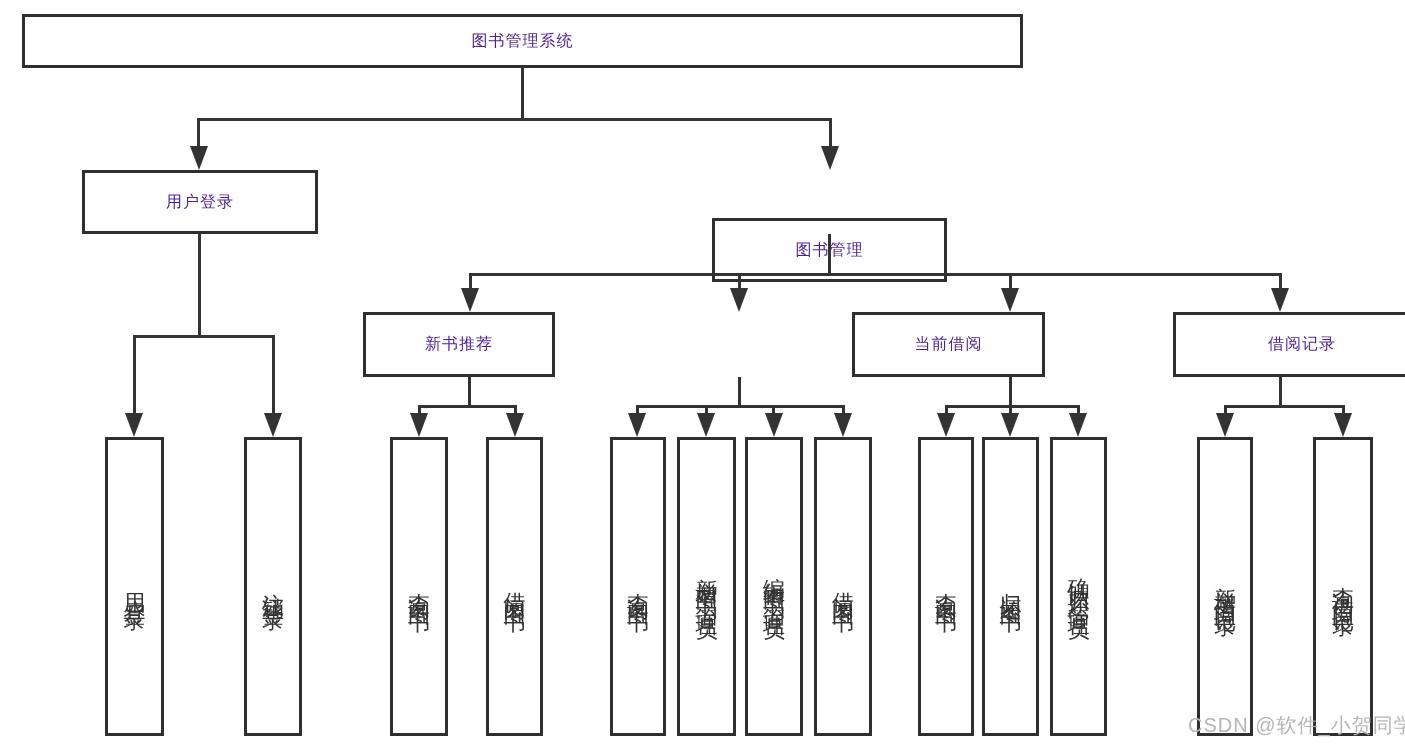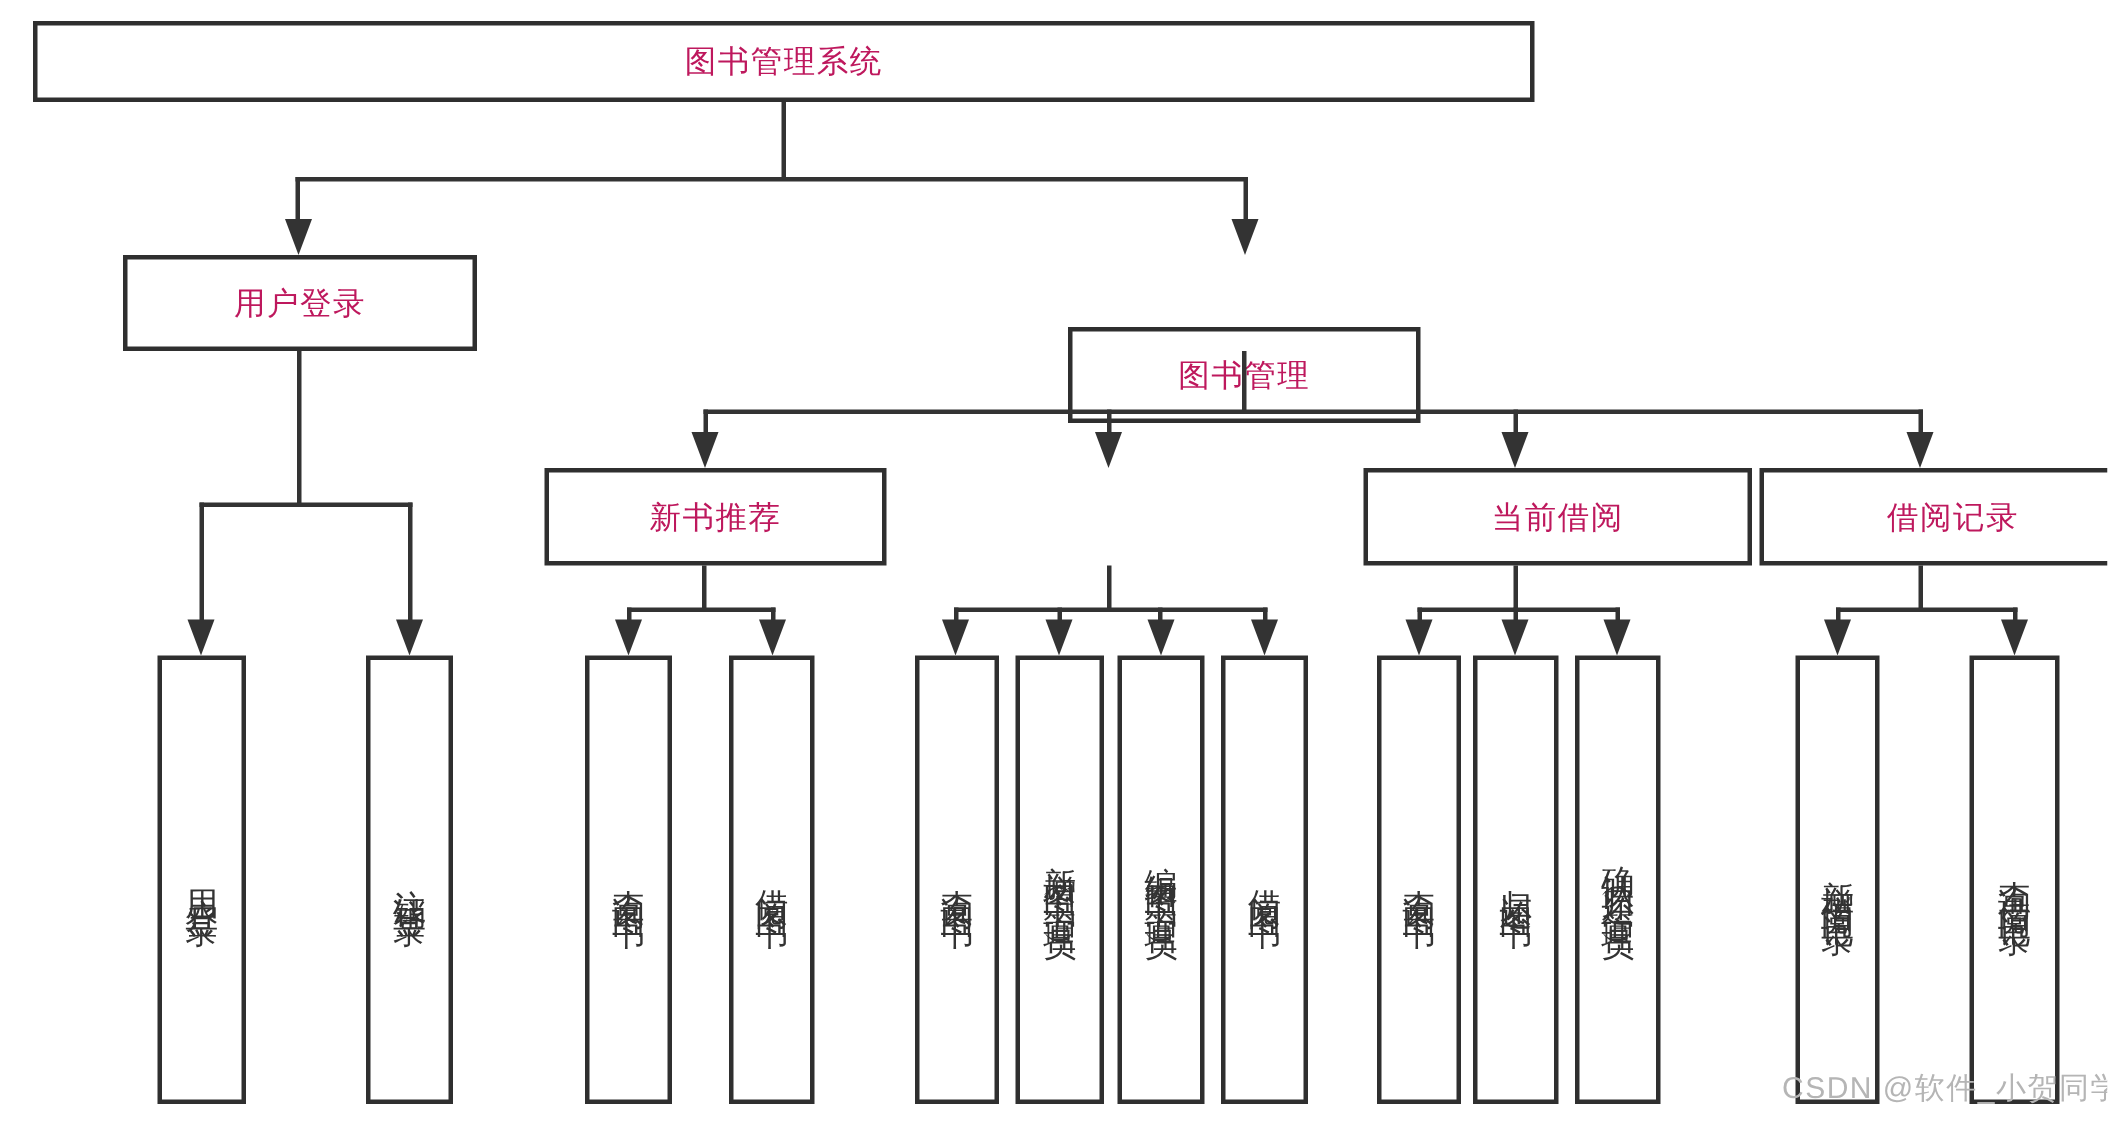--- a/index.html
+++ b/index.html
@@ -3,21 +3,21 @@
 <meta charset="utf-8">
 <style>
   html,body{margin:0;padding:0;background:#fff;}
   #stage{
     position:relative;width:1405px;height:747px;background:#fff;overflow:hidden;
     font-family:"Liberation Sans","DejaVu Sans",sans-serif;
   }
   .hbox{
     position:absolute;box-sizing:border-box;border:3px solid #2f2f2f;background:#fff;
     display:flex;align-items:center;justify-content:center;
-    font-size:21px;color:#be185d;letter-spacing:1px;white-space:nowrap;
+    font-size:16px;color:#4c1d95;letter-spacing:1px;white-space:nowrap;
   }
   .vbox{
     position:absolute;box-sizing:border-box;border:3px solid #2f2f2f;background:#fff;
     display:flex;align-items:center;justify-content:center;
     writing-mode:vertical-rl;text-orientation:mixed;
     font-size:22px;color:#333;letter-spacing:6px;line-height:1;
   }
   .vline{position:absolute;width:3px;background:#333;}
   .hline{position:absolute;height:3px;background:#333;}
   .arrow{
@@ -58,22 +58,22 @@
   <div class="hline" style="left:469px;top:273px;width:813px;"></div>
   <div class="vline" style="left:469px;top:273px;height:17px;"></div>
   <div class="arrow" style="left:461px;top:288px;"></div>
   <div class="vline" style="left:738px;top:273px;height:17px;"></div>
   <div class="arrow" style="left:730px;top:288px;"></div>
   <div class="vline" style="left:1009px;top:273px;height:17px;"></div>
   <div class="arrow" style="left:1001px;top:288px;"></div>
   <div class="vline" style="left:1279px;top:273px;height:17px;"></div>
   <div class="arrow" style="left:1271px;top:288px;"></div>
 
-  <div class="hbox" style="left:363px;top:312px;width:228px;height:65px;">新书推荐</div>
-  <div class="hbox" style="left:909px;top:312px;width:259px;height:65px;">当前借阅</div>
+  <div class="hbox" style="left:363px;top:312px;width:192px;height:65px;">新书推荐</div>
+  <div class="hbox" style="left:852px;top:312px;width:193px;height:65px;">当前借阅</div>
   <div class="hbox" style="left:1173px;top:312px;width:258px;height:65px;">借阅记录</div>
 
   <div class="vline" style="left:468px;top:377px;height:30px;"></div>
   <div class="hline" style="left:418px;top:405px;width:99px;"></div>
   <div class="vline" style="left:418px;top:405px;height:10px;"></div>
   <div class="arrow" style="left:410px;top:413px;"></div>
   <div class="vline" style="left:514px;top:405px;height:10px;"></div>
   <div class="arrow" style="left:506px;top:413px;"></div>
 
   <div class="vline" style="left:738px;top:377px;height:30px;"></div>

